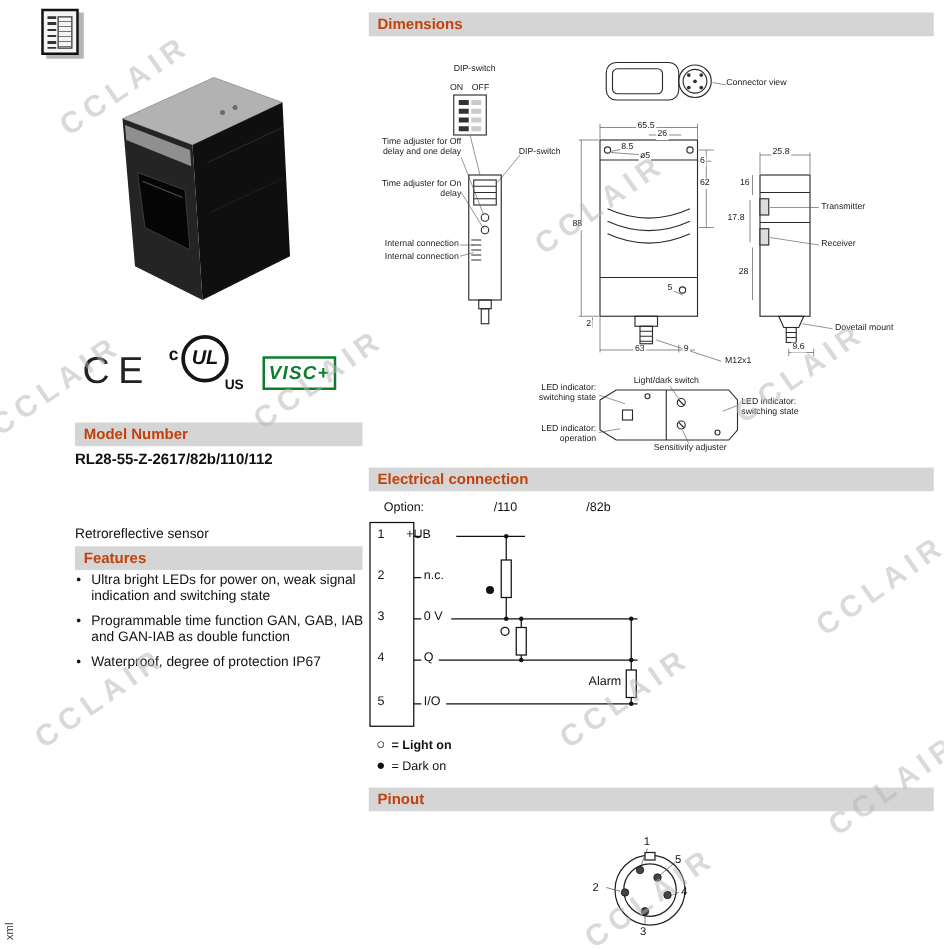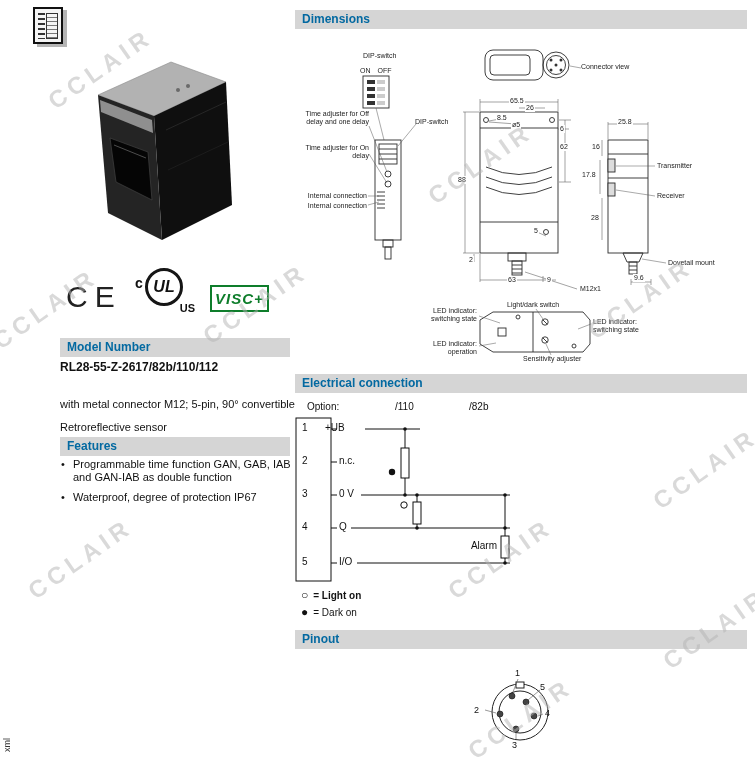--- a/index.html
+++ b/index.html
@@ -1,19 +1,19 @@
 <!DOCTYPE html>
 <html><head>
 <meta charset="utf-8">
 <style>
   *{margin:0;padding:0;box-sizing:border-box;}
   body{background:#ffffff;}
   .page{position:relative;width:755px;height:759px;background:#fff;font-family:"Liberation Sans",sans-serif;color:#111;overflow:hidden;}
   .wm{position:absolute;font-size:24px;font-weight:700;letter-spacing:5px;color:#b5b5b5;opacity:.5;transform:rotate(-35deg);white-space:nowrap;pointer-events:none;z-index:40;}
-  .bar{position:absolute;height:19px;background:#d5d5d5;font-size:12px;font-weight:bold;line-height:19px;padding-left:7px;z-index:2;color:#0369a1;}
+  .bar{position:absolute;height:19px;background:#d5d5d5;font-size:12px;font-weight:bold;line-height:19px;padding-left:7px;z-index:2;color:#c2410c;}
   .lbl{position:absolute;font-size:7px;line-height:8px;color:#222;white-space:nowrap;z-index:3;}
   .lblw{position:absolute;font-size:7px;line-height:8px;color:#222;z-index:3;}
   .r{text-align:right;}
   .dim{position:absolute;font-size:7px;line-height:8px;color:#222;white-space:nowrap;z-index:3;background:#fff;padding:0 1px;}
   .area{position:absolute;z-index:1;}
   .area svg{position:absolute;left:0;top:0;}
   .doc-icon{position:absolute;left:33px;top:7px;width:30px;height:37px;border:2px solid #111;background:#f4f4f4;box-shadow:4px 3px 0 #b5b5b5;z-index:2;}
   .doc-icon .col-a{position:absolute;left:3px;top:4px;width:7px;height:26px;background:repeating-linear-gradient(#333 0 2px,transparent 2px 5px);}
   .doc-icon .col-b{position:absolute;right:3px;top:4px;width:12px;height:26px;border:1px solid #333;background:repeating-linear-gradient(transparent 0 3px,#777 3px 4px);}
   .ce{position:absolute;left:66px;top:280px;font-size:30px;letter-spacing:7px;color:#222;font-weight:500;z-index:2;}
@@ -77,24 +77,24 @@
     <div class="ul-circle">
         <span>UL</span>
       </div>
     <span class="ul-us">US</span>
   </div>
   <div class="visco">VISC+</div>
 
   <div class="bar" style="left:60px;top:338px;width:230px;">Model Number</div>
   <div class="model-number">RL28-55-Z-2617/82b/110/112</div>
   <div class="product-type">Retroreflective sensor</div>
-  <div class="connector-desc">with metal connector M12; 5-pin, 90° convertible</div>
 
   <div class="bar" style="left:60px;top:437px;width:230px;">Features</div>
   <ul class="features">
+    <li>Ultra bright LEDs for power on, weak signal indication and switching state</li>
     <li>Programmable time function GAN, GAB, IAB and GAN-IAB as double function</li>
     <li>Waterproof, degree of protection IP67</li>
   </ul>
 
   <div class="side-label">xml</div>
 
   <div class="bar" style="left:295px;top:10px;width:452px;">Dimensions</div>
 
   <div class="area" style="left:293px;top:32px;width:462px;height:342px;">
     <svg width="462" height="342">

